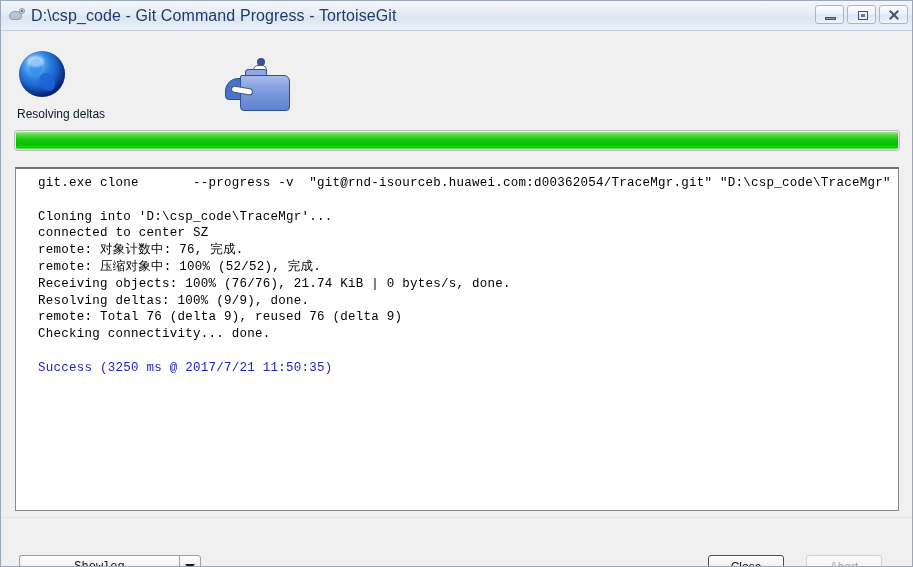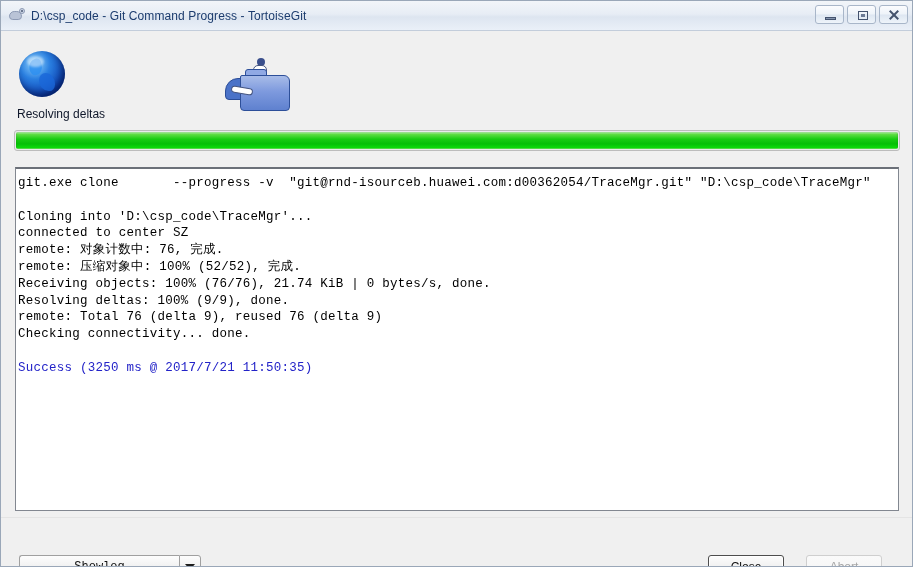--- a/index.html
+++ b/index.html
@@ -61,21 +61,21 @@
     box-sizing: border-box;
   }
   .tg-icon .tg-dot {
     position: absolute;
     left: 13px; top: 3px;
     width: 2px; height: 2px;
     background: #4a5875;
     border-radius: 50%;
   }
   #title-text {
-    font-size: 12px;
+    font-size: 16px;
     color: #1c3c6e;
     white-space: nowrap;
     letter-spacing: 0.1px;
   }
   
   #win-buttons {
     position: absolute;
     right: 6px;
     top: 4px;
     display: flex;
@@ -280,21 +280,21 @@
     position: absolute;
     left: 14px;
     top: 136px;
     width: 884px;
     height: 344px;
     box-sizing: border-box;
     background: #ffffff;
     border: 1px solid #828790;
     border-top: 2px solid #6b7078;
     overflow: hidden;
-    padding: 6px 4px 4px 2px;
+    padding: 6px 4px 4px 22px;
   }
   #logtext {
     font-family: "Liberation Mono", "DejaVu Sans Mono", monospace;
     font-size: 12.5px;
     line-height: 16.8px;
     color: #000000;
     white-space: pre;
     margin: 0;
     letter-spacing: 0.25px;
   }

